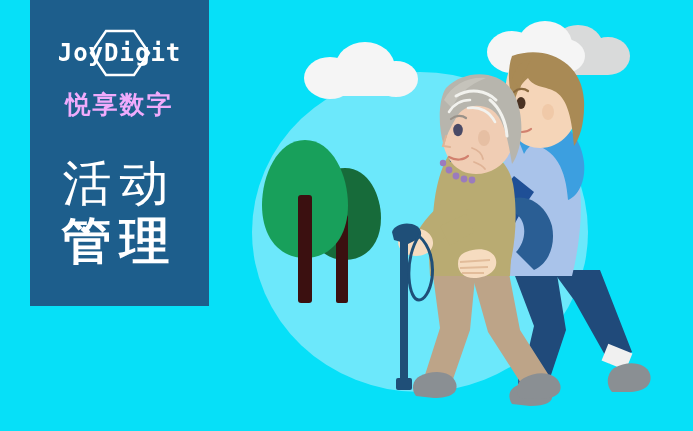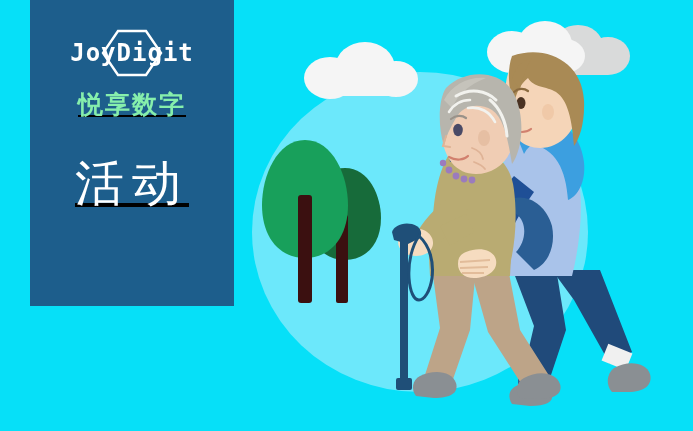--- a/index.html
+++ b/index.html
@@ -6,35 +6,35 @@
   body{
     width:693px;height:431px;overflow:hidden;
     background:#06e0f8;
     font-family:"Liberation Sans","DejaVu Sans",sans-serif;
   }
   #stage{position:relative;width:693px;height:431px;overflow:hidden;background:#06e0f8;}
   #art{position:absolute;left:0;top:0;width:693px;height:431px;}
 
   
   .panel{
-    position:absolute;left:30px;top:0;width:204px;height:306px;
+    position:absolute;left:30px;top:0;width:179px;height:306px;
     background:#1d5e8c;
-    display:flex;flex-direction:column;align-items:center;text-decoration:underline;
+    display:flex;flex-direction:column;align-items:center;
   }
   .logo-wrap{position:relative;margin-top:30px;width:150px;height:46px;}
   .logo-hex{position:absolute;left:50%;top:-2px;transform:translateX(-50%);}
   .logo-word{
     position:absolute;left:0;top:0;width:150px;height:46px;
     display:flex;align-items:center;justify-content:center;
     color:#ffffff;font-size:24px;letter-spacing:1px;
     font-family:"DejaVu Sans Mono","Liberation Mono",monospace;
     font-weight:bold;
   }
   .brand-cn{
-    margin-top:12px;color:#86efac;font-size:25px;font-weight:bold;
+    margin-top:12px;color:#f0abfc;font-size:25px;font-weight:bold;
     letter-spacing:2px;
   }
   .title-block{margin-top:36px;text-align:center;line-height:1.08;}
   .title-line1{color:#ffffff;font-size:49px;letter-spacing:8px;font-weight:300;}
   .title-line2{color:#ffffff;font-size:50px;letter-spacing:8px;font-weight:bold;margin-top:4px;}
 </style>
 </head>
 <body>
 
 <div id="stage">
@@ -177,17 +177,18 @@
       <svg class="logo-hex" width="64" height="50" viewBox="0 0 64 50">
         <polygon points="18,3 46,3 61,25 46,47 18,47 3,25" fill="none" stroke="#ffffff" stroke-width="2.4"></polygon>
       </svg>
       <div class="logo-word">JoyDigit</div>
     </div>
 
     <div class="brand-cn">悦享数字</div>
 
     <div class="title-block">
       <div class="title-line1">活动</div>
+      <div class="title-line2">管理</div>
     </div>
 
   </div>
 
 </div>
 
 </body></html>

